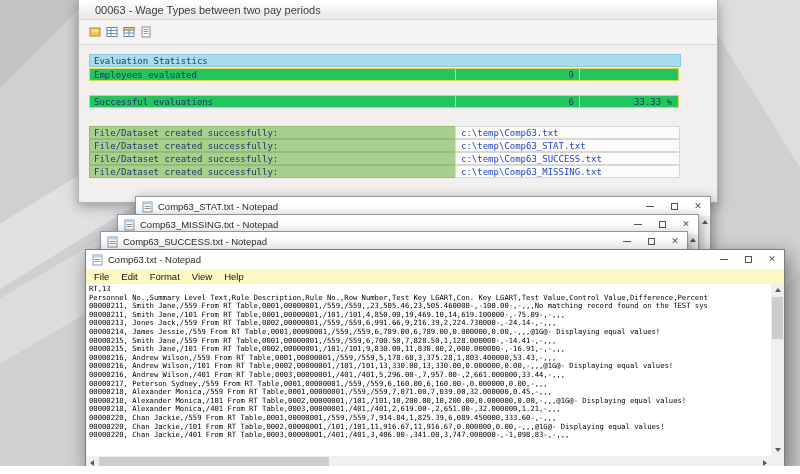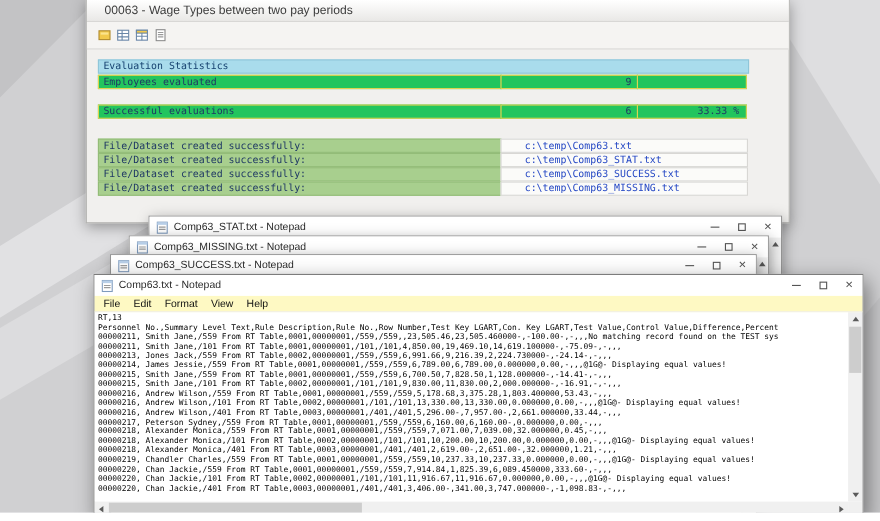--- a/index.html
+++ b/index.html
@@ -30,21 +30,21 @@
   .srow { display:flex; width:592px; }
   .srow.mb1 { margin-bottom:14px; } .srow.mb2 { margin-bottom:18px; }
   .cell { background:#22c55e; border:1px solid #ded350; height:13px; display:flex; align-items:center; color:#1f3864; }
   .c-label { width:367px; padding-left:4px; }
   .c-val { width:125px; justify-content:flex-end; padding-right:5px; margin-left:-1px; }
   .c-pct { width:100px; justify-content:flex-end; padding-right:6px; margin-left:-1px; }
   .frow { display:flex; width:592px; }
   .fl { width:367px; height:13px; background:#a8cf8e; border:1px solid #93bc78; color:#1f3864;
         display:flex; align-items:center; padding-left:4px; }
   .fp { width:225px; height:13px; background:#fbfbf9; border:1px solid #d8d7d4; color:#2447c4;
-        display:flex; align-items:center; padding-left:21px; margin-left:-1px; }
+        display:flex; align-items:center; padding-left:5px; margin-left:-1px; }
 
   
   .np { position:absolute; background:#ffffff; border:1px solid #959595; box-shadow:2px 3px 12px rgba(0,0,0,.35); }
   .np-tb { height:19px; display:flex; align-items:center; background:#ffffff; }
   .np-ico { margin:0 5px 0 6px; display:flex; }
   .np-title { font-size:9.5px; color:#2b2b2b; white-space:nowrap; }
   .np-ctrls { margin-left:auto; display:flex; height:19px; }
   .ctrl { width:24px; height:19px; display:flex; align-items:center; justify-content:center; }
   .g-min { width:8px; height:1px; background:#555; }
   .g-max { width:7px; height:7px; border:1px solid #555; }
@@ -291,21 +291,20 @@
       <div class="line">00000214, James Jessie,/559 From RT Table,0001,00000001,/559,/559,6,789.00,6,789.00,0.000000,0.00,-,,,@1G@- Displaying equal values!</div>
       <div class="line">00000215, Smith Jane,/559 From RT Table,0001,00000001,/559,/559,6,700.50,7,828.50,1,128.000000-,-14.41-,-,,,</div>
       <div class="line">00000215, Smith Jane,/101 From RT Table,0002,00000001,/101,/101,9,830.00,11,830.00,2,000.000000-,-16.91,-,-,,,</div>
       <div class="line">00000216, Andrew Wilson,/559 From RT Table,0001,00000001,/559,/559,5,178.68,3,375.28,1,803.400000,53.43,-,,,</div>
       <div class="line">00000216, Andrew Wilson,/101 From RT Table,0002,00000001,/101,/101,13,330.00,13,330.00,0.000000,0.00,-,,,@1G@- Displaying equal values!</div>
       <div class="line">00000216, Andrew Wilson,/401 From RT Table,0003,00000001,/401,/401,5,296.00-,7,957.00-,2,661.000000,33.44,-,,,</div>
       <div class="line">00000217, Peterson Sydney,/559 From RT Table,0001,00000001,/559,/559,6,160.00,6,160.00-,0.000000,0.00,-,,,</div>
       <div class="line">00000218, Alexander Monica,/559 From RT Table,0001,00000001,/559,/559,7,071.00,7,039.00,32.000000,0.45,-,,,</div>
       <div class="line">00000218, Alexander Monica,/101 From RT Table,0002,00000001,/101,/101,10,200.00,10,200.00,0.000000,0.00,-,,,@1G@- Displaying equal values!</div>
       <div class="line">00000218, Alexander Monica,/401 From RT Table,0003,00000001,/401,/401,2,619.00-,2,651.00-,32.000000,1.21,-,,,</div>
-      <div class="line">00000219, Chandler Charles,/559 From RT Table,0001,00000001,/559,/559,10,237.33,10,237.33,0.000000,0.00,-,,,@1G@- Displaying equal values!</div>
       <div class="line">00000220, Chan Jackie,/559 From RT Table,0001,00000001,/559,/559,7,914.84,1,825.39,6,089.450000,333.60-,-,,,</div>
       <div class="line">00000220, Chan Jackie,/101 From RT Table,0002,00000001,/101,/101,11,916.67,11,916.67,0.000000,0.00,-,,,@1G@- Displaying equal values!</div>
       <div class="line">00000220, Chan Jackie,/401 From RT Table,0003,00000001,/401,/401,3,406.00-,341.00,3,747.000000-,-1,098.83-,-,,,</div>
     </div>
     <div class="vscroll">
       <div class="sb-btn" style="top:0;">
           <span class="tri-up"></span>
         </div>
       <div class="vthumb"></div>
       <div class="sb-btn" style="bottom:0;">

